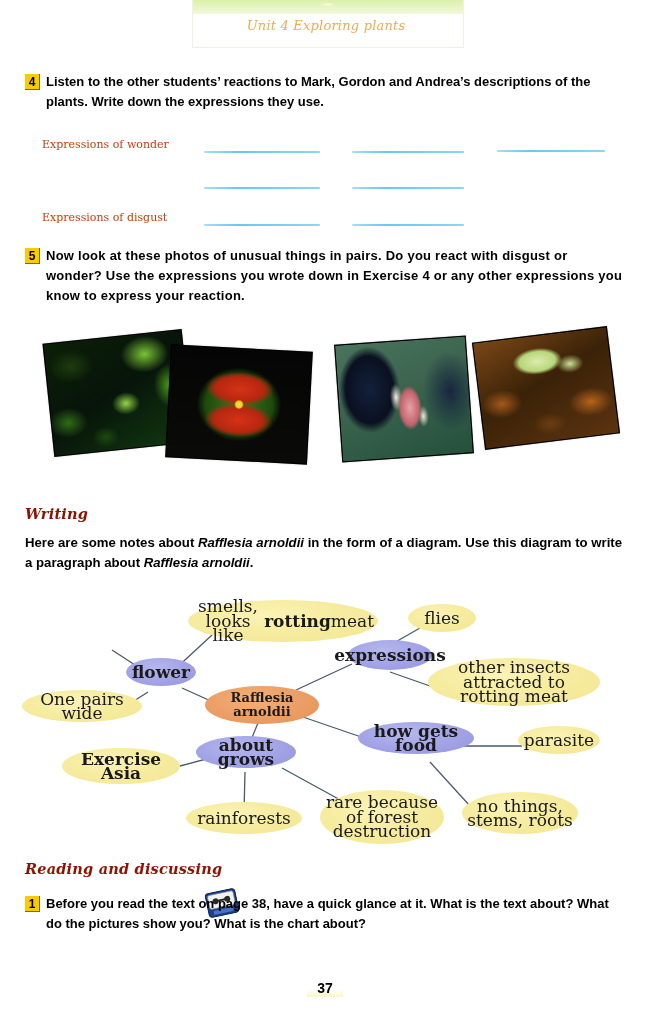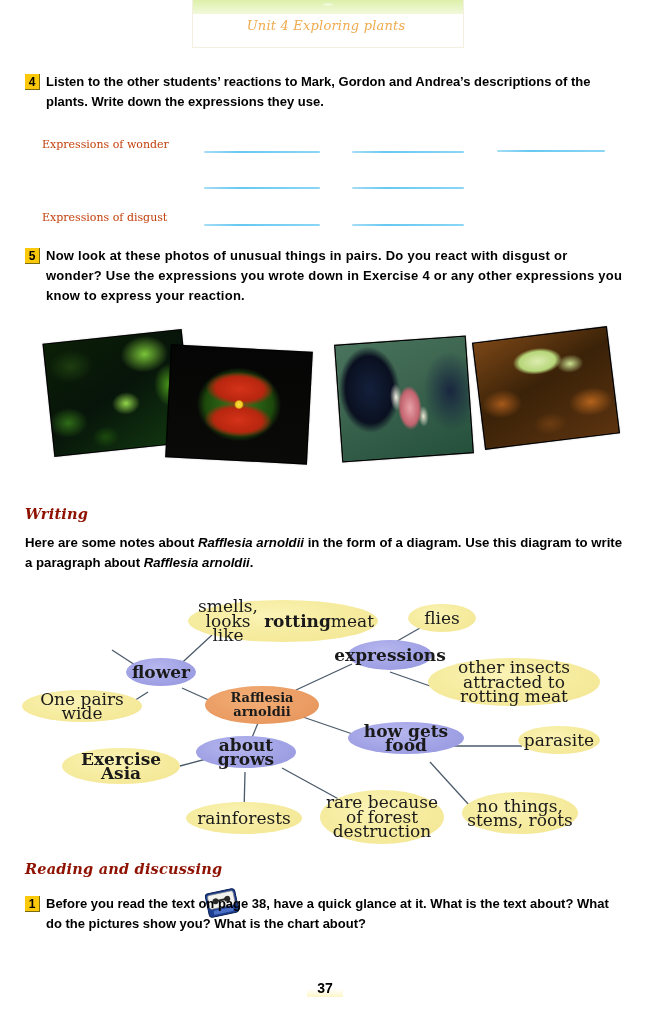--- a/index.html
+++ b/index.html
@@ -278,21 +278,21 @@
       <line x1="452" y1="746" x2="522" y2="746" transform="translate(0,-596)"></line>
       <line x1="430" y1="762" x2="470" y2="806" transform="translate(0,-596)"></line>
     </g>
   </svg>
 
   <div class="node center" style="left:205px; top:90px; width:114px; height:38px;">Rafflesia arnoldii</div>
 
   <div class="node cat" style="left:126px; top:62px; width:70px; height:28px;">flower</div>
   <div class="node cat" style="left:348px; top:44px; width:84px; height:30px;">expressions</div>
   <div class="node cat" style="left:196px; top:140px; width:100px; height:32px;">about grows</div>
-  <div class="node cat" style="left:348px; top:126px; width:116px; height:32px;">how gets food</div>
+  <div class="node cat" style="left:358px; top:126px; width:116px; height:32px;">how gets food</div>
 
 
   <div class="node leaf" style="left:188px; top:4px; width:190px; height:42px;">
       <span>smells, looks like </span>
       <b>rotting</b>
       <span> meat</span>
     </div>
 
   <div class="node leaf" style="left:22px; top:94px; width:120px; height:32px;">One pairs wide</div>
 

